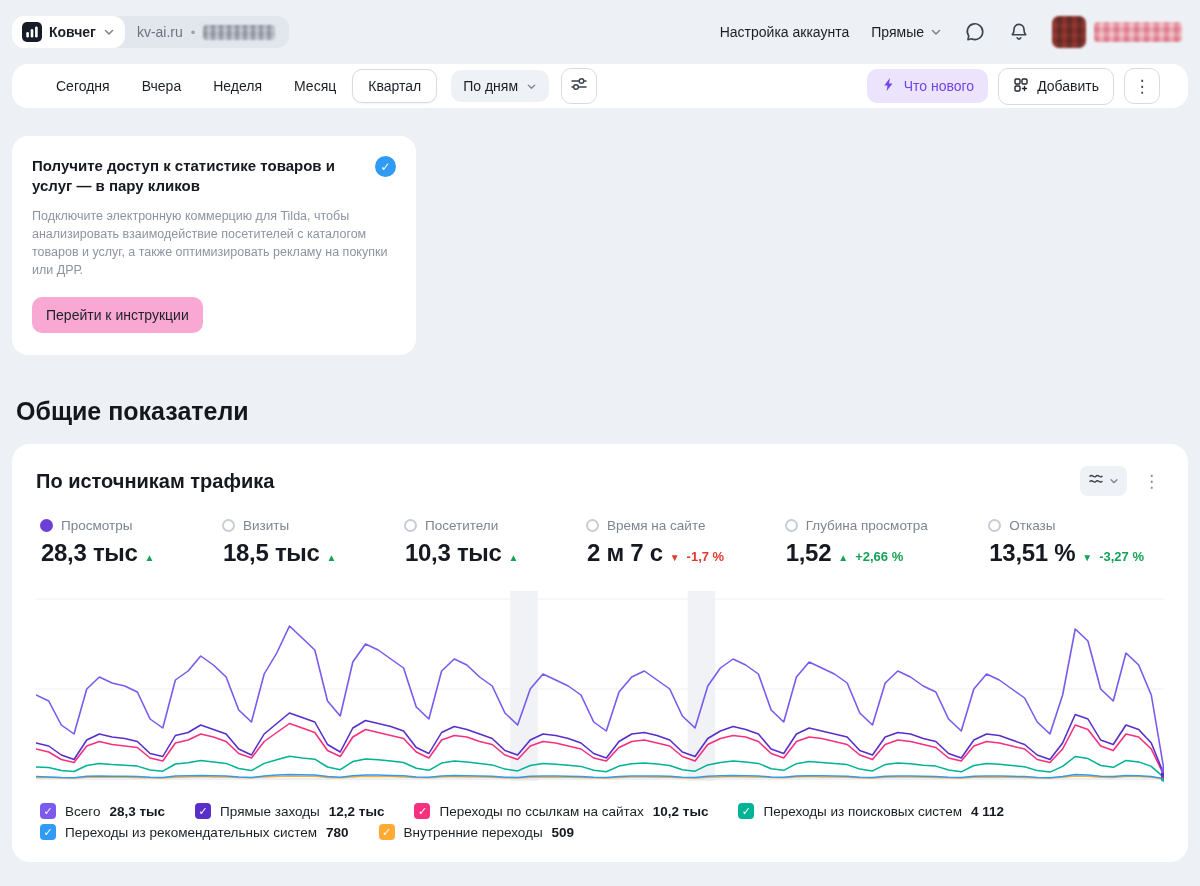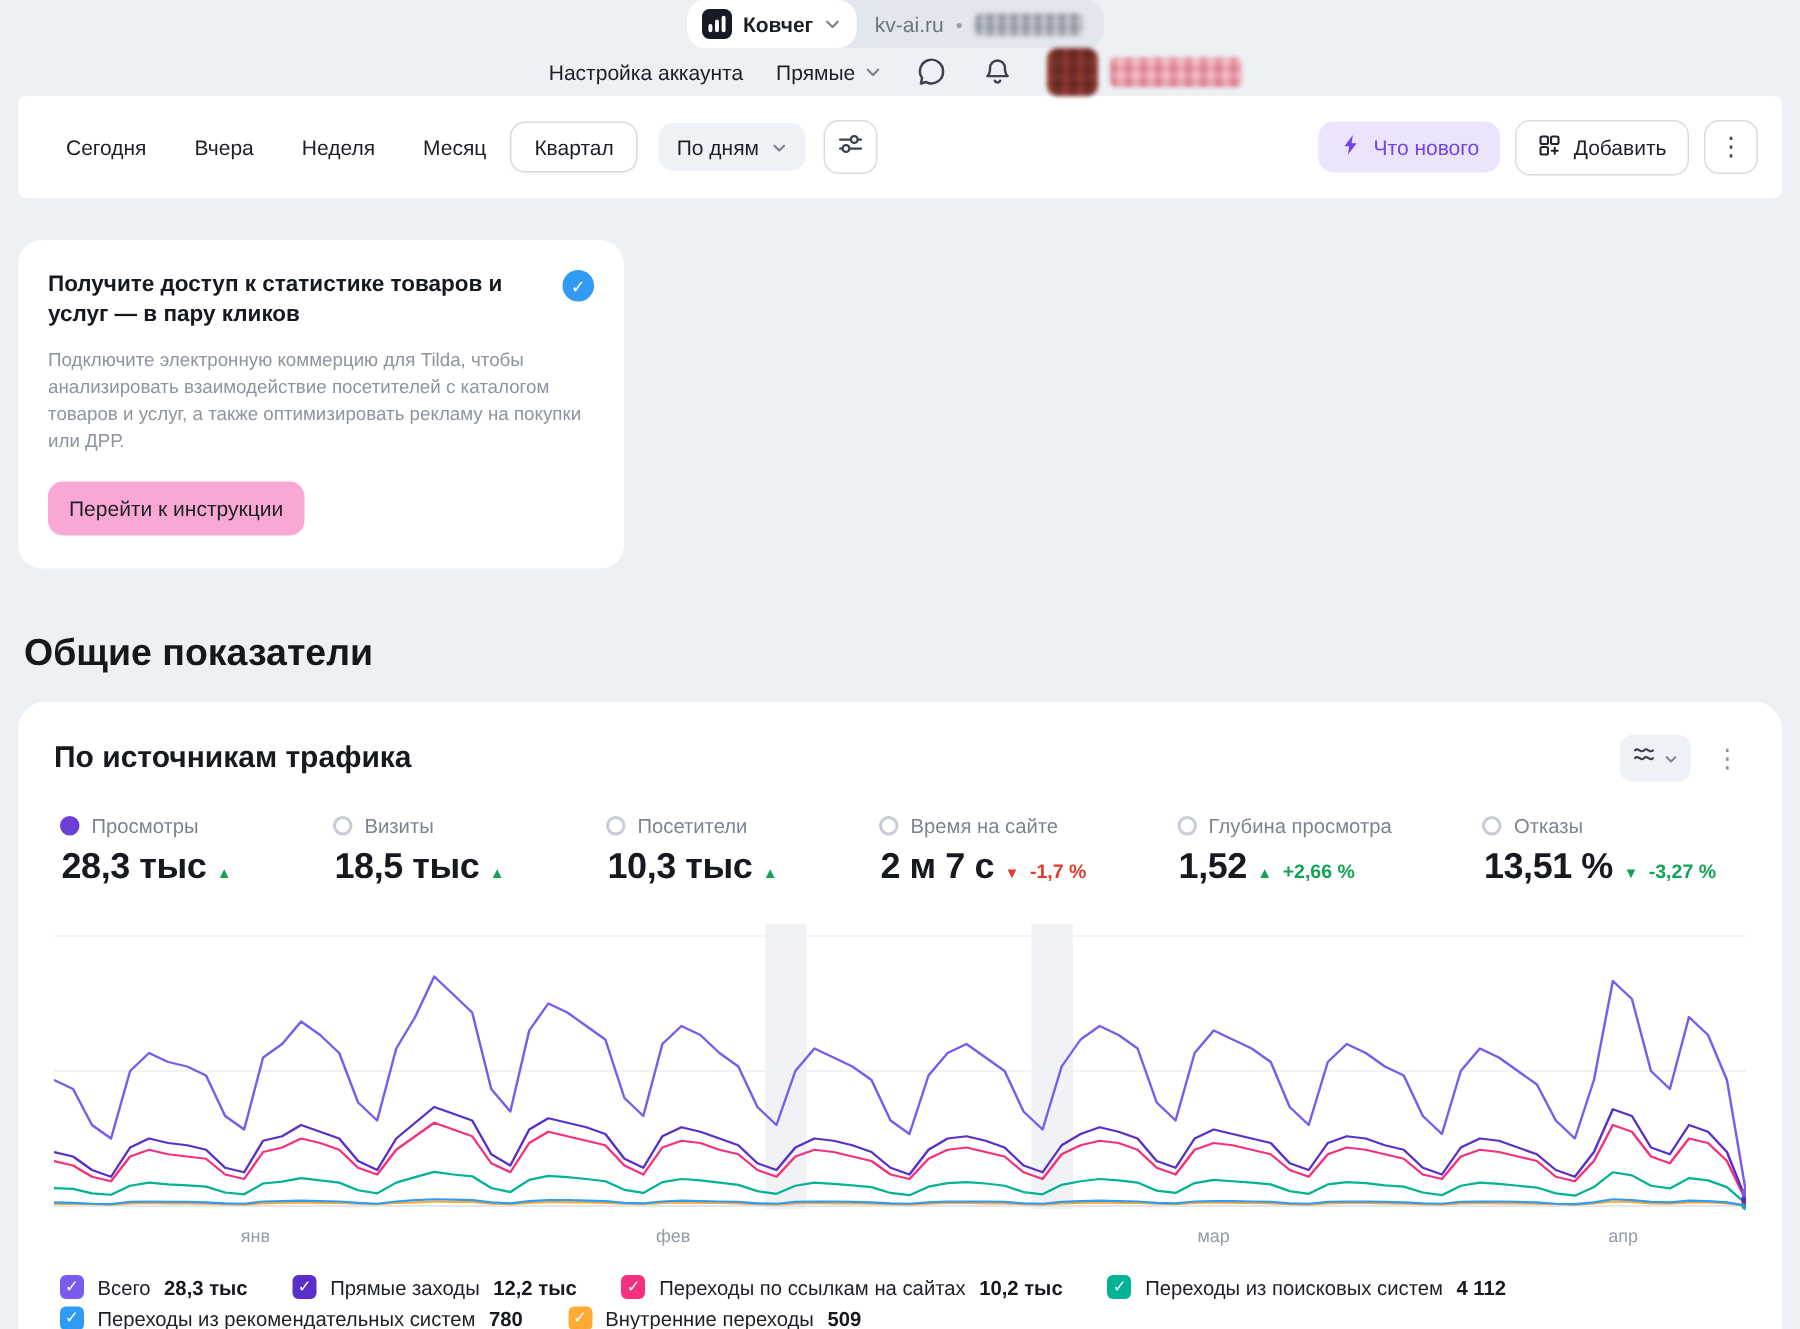--- a/index.html
+++ b/index.html
@@ -3,21 +3,21 @@
 <meta charset="utf-8">
 <style>
   * { box-sizing: border-box; margin: 0; padding: 0; }
   html, body { width: 1200px; height: 886px; overflow: hidden; }
   body {
     background: #edf0f4;
     font-family: "Liberation Sans", "DejaVu Sans", sans-serif;
     color: #1c2026;
   }
   
-  .topbar { height: 48px; display: flex; align-items: center; justify-content: space-between; padding: 0 18px 0 12px; flex-direction: column; }
+  .topbar { height: 48px; display: flex; align-items: flex-end; justify-content: space-between; padding: 0 18px 0 12px; }
   .topbar-left { display: flex; align-items: center; }
   .counter-group { display: flex; align-items: center; background: #e2e6ed; border-radius: 12px; padding-right: 14px; }
   .counter-pill { display: flex; align-items: center; gap: 7px; background: #fff; border-radius: 12px; padding: 6px 10px; cursor: pointer; }
   .counter-pill .name { font-size: 14px; font-weight: 700; }
   .chev { color: #7b828e; display: inline-flex; }
   .domain { font-size: 14px; color: #6d7480; margin-left: 12px; }
   .dot-sep { color: #9aa1ac; margin: 0 8px; font-size: 13px; }
   .censored { display: inline-block; border-radius: 4px; filter: blur(1.3px); }
   .censored-gray { width: 72px; height: 15px;
     background: repeating-linear-gradient(90deg, rgba(120,126,138,.55) 0 4px, rgba(185,190,199,.55) 4px 8px),
@@ -27,21 +27,21 @@
                 repeating-linear-gradient(0deg, #8a4a44 0 5px, #6b3530 5px 10px); }
   .censored-name { width: 88px; height: 20px;
     background: repeating-linear-gradient(90deg, rgba(222,120,140,.6) 0 5px, rgba(242,185,192,.6) 5px 10px),
                 repeating-linear-gradient(0deg, #d98a97 0 5px, #f0c2c9 5px 10px); }
   .topbar-right { display: flex; align-items: center; gap: 22px; }
   .topbar-link { font-size: 14px; color: #1c2026; cursor: pointer; display: flex; align-items: center; gap: 6px; }
   .icon-btn { display: inline-flex; align-items: center; justify-content: center; cursor: pointer; color: #3d434d; }
   .avatar-group { display: flex; align-items: center; gap: 8px; cursor: pointer; }
 
   
-  .toolbar { margin: 16px 12px 0; background: #fff; border-radius: 5px; height: 68px; display: flex; align-items: center; justify-content: space-between; padding: 0 16px; }
+  .toolbar { margin: 16px 12px 0; background: #fff; border-radius: 16px; height: 44px; display: flex; align-items: center; justify-content: space-between; padding: 0 28px; }
   .toolbar-left, .toolbar-right { display: flex; align-items: center; }
   .period-tab { border: 1px solid transparent; background: transparent; font-family: inherit; font-size: 14px; color: #1c2026; padding: 8px 15px; border-radius: 10px; cursor: pointer; }
   .period-tab.selected { background: #fff; border-color: #d7dbe2; box-shadow: 0 1px 2px rgba(30,35,50,.06); }
   .chip { display: flex; align-items: center; gap: 8px; background: #eef1f5; border-radius: 10px; padding: 8px 12px; font-size: 14px; cursor: pointer; margin-left: 14px; }
   .sq-btn { width: 36px; height: 36px; border-radius: 10px; background: #fff; border: 1px solid #d7dbe2; display: inline-flex; align-items: center; justify-content: center; cursor: pointer; margin-left: 12px; }
   .btn-whatsnew { display: flex; align-items: center; gap: 8px; background: #ebe4fc; color: #7145e8; border-radius: 10px; padding: 8px 14px; font-size: 14px; font-weight: 500; cursor: pointer; }
   .btn-add { display: flex; align-items: center; gap: 8px; background: #fff; border: 1px solid #d7dbe2; border-radius: 10px; padding: 8px 14px; font-size: 14px; cursor: pointer; margin-left: 10px; }
   .kebab { width: 36px; height: 36px; border: 1px solid #d7dbe2; border-radius: 10px; background: #fff; display: inline-flex; align-items: center; justify-content: center; font-size: 17px; color: #454b56; cursor: pointer; margin-left: 10px; }
 
   
@@ -314,26 +314,20 @@
           <circle cx="1056.0" cy="186.5" r="3" fill="#00b394"></circle>
           <polyline points="0.0,158.0 11.9,161.0 23.7,168.5 35.6,171.5 47.5,155.0 59.3,150.5 71.2,153.5 83.1,155.0 94.9,156.5 106.8,167.0 118.7,170.0 130.5,152.0 142.4,149.0 154.2,143.0 166.1,146.0 178.0,150.5 189.8,162.5 201.7,167.0 213.6,150.5 225.4,141.5 237.3,132.5 249.2,137.0 261.0,141.5 272.9,159.5 284.8,165.5 296.6,146.0 308.5,138.5 320.4,141.5 332.2,144.5 344.1,147.5 356.0,161.0 367.8,167.0 379.7,149.0 391.6,144.5 403.4,146.0 415.3,150.5 427.1,153.5 439.0,164.0 450.9,168.5 462.7,155.0 474.6,150.5 486.5,152.0 498.3,155.0 510.2,158.0 522.1,167.0 533.9,170.0 545.8,156.5 557.7,150.5 569.5,149.0 581.4,152.0 593.3,155.0 605.1,165.5 617.0,170.0 628.9,153.5 640.7,147.5 652.6,144.5 664.4,146.0 676.3,150.5 688.2,162.5 700.0,167.0 711.9,150.5 723.8,146.0 735.6,147.5 747.5,150.5 759.4,153.5 771.2,164.0 783.1,168.5 795.0,153.5 806.8,149.0 818.7,150.5 830.6,153.5 842.4,156.5 854.3,167.0 866.2,170.0 878.0,155.0 889.9,150.5 901.8,152.0 913.6,155.0 925.5,158.0 937.3,168.5 949.2,171.5 961.1,158.0 972.9,134.0 984.8,138.5 996.7,155.0 1008.5,159.5 1020.4,143.0 1032.3,146.0 1044.1,158.0 1056.0,184.4" fill="none" stroke="#f5317f" stroke-width="1.5" stroke-linejoin="round" stroke-linecap="round"></polyline>
           <circle cx="1056.0" cy="184.4" r="3" fill="#f5317f"></circle>
           <polyline points="0.0,152.0 11.9,155.0 23.7,164.0 35.6,168.5 47.5,149.0 59.3,143.0 71.2,146.0 83.1,147.5 94.9,150.5 106.8,162.5 118.7,165.5 130.5,144.5 142.4,141.5 154.2,134.0 166.1,138.5 178.0,143.0 189.8,158.0 201.7,164.0 213.6,143.0 225.4,132.5 237.3,122.0 249.2,126.5 261.0,131.0 272.9,153.5 284.8,161.0 296.6,137.0 308.5,129.5 320.4,132.5 332.2,135.5 344.1,140.0 356.0,156.5 367.8,162.5 379.7,141.5 391.6,135.5 403.4,138.5 415.3,143.0 427.1,147.5 439.0,159.5 450.9,164.0 462.7,149.0 474.6,143.0 486.5,144.5 498.3,147.5 510.2,152.0 522.1,162.5 533.9,167.0 545.8,150.5 557.7,143.0 569.5,141.5 581.4,144.5 593.3,149.0 605.1,161.0 617.0,165.5 628.9,147.5 640.7,140.0 652.6,135.5 664.4,138.5 676.3,143.0 688.2,158.0 700.0,162.5 711.9,143.0 723.8,137.0 735.6,140.0 747.5,143.0 759.4,146.0 771.2,159.5 783.1,164.0 795.0,146.0 806.8,141.5 818.7,143.0 830.6,147.5 842.4,150.5 854.3,162.5 866.2,167.0 878.0,149.0 889.9,143.0 901.8,144.5 913.6,149.0 925.5,153.5 937.3,164.0 949.2,168.5 961.1,152.0 972.9,123.5 984.8,128.0 996.7,149.0 1008.5,153.5 1020.4,134.0 1032.3,138.5 1044.1,152.0 1056.0,183.5" fill="none" stroke="#5830c9" stroke-width="1.5" stroke-linejoin="round" stroke-linecap="round"></polyline>
           <circle cx="1056.0" cy="183.5" r="3" fill="#5830c9"></circle>
           <polyline points="0.0,104.0 11.9,110.0 23.7,134.0 35.6,143.0 47.5,98.0 59.3,86.0 71.2,92.0 83.1,95.0 94.9,101.0 106.8,128.0 118.7,137.0 130.5,89.0 142.4,80.0 154.2,65.0 166.1,74.0 178.0,86.0 189.8,119.0 201.7,131.0 213.6,83.0 225.4,62.0 237.3,35.0 249.2,47.0 261.0,59.0 272.9,110.0 284.8,125.0 296.6,71.0 308.5,53.0 320.4,59.0 332.2,68.0 344.1,77.0 356.0,116.0 367.8,128.0 379.7,80.0 391.6,68.0 403.4,74.0 415.3,86.0 427.1,95.0 439.0,122.0 450.9,134.0 462.7,98.0 474.6,83.0 486.5,89.0 498.3,95.0 510.2,104.0 522.1,131.0 533.9,140.0 545.8,101.0 557.7,86.0 569.5,80.0 581.4,89.0 593.3,98.0 605.1,125.0 617.0,137.0 628.9,95.0 640.7,77.0 652.6,68.0 664.4,74.0 676.3,83.0 688.2,119.0 700.0,131.0 711.9,86.0 723.8,71.0 735.6,77.0 747.5,83.0 759.4,92.0 771.2,122.0 783.1,134.0 795.0,92.0 806.8,80.0 818.7,86.0 830.6,95.0 842.4,101.0 854.3,128.0 866.2,140.0 878.0,98.0 889.9,83.0 901.8,89.0 913.6,98.0 925.5,107.0 937.3,131.0 949.2,143.0 961.1,104.0 972.9,38.0 984.8,50.0 996.7,98.0 1008.5,110.0 1020.4,62.0 1032.3,74.0 1044.1,104.0 1056.0,179.0" fill="none" stroke="#7a5bed" stroke-width="1.5" stroke-linejoin="round" stroke-linecap="round"></polyline>
           <circle cx="1056.0" cy="179.0" r="3" fill="#7a5bed"></circle>
         </svg>
     </div>
   </div>
-  <div class="x-axis" id="x-axis">
-      <span class="x-tick" style="left: 9%;">янв</span>
-      <span class="x-tick" style="left: 34.5%;">фев</span>
-      <span class="x-tick" style="left: 67.5%;">мар</span>
-      <span class="x-tick" style="left: 92.5%;">апр</span>
-    </div>
 
   <div class="legend">
     <div class="legend-item">
       <span class="legend-box" style="background: rgb(122, 91, 237);"></span>
       <span class="legend-label">Всего</span>
       <span class="legend-value">28,3 тыс</span>
     </div>
     <div class="legend-item">
       <span class="legend-box" style="background: rgb(88, 48, 201);"></span>
       <span class="legend-label">Прямые заходы</span>

